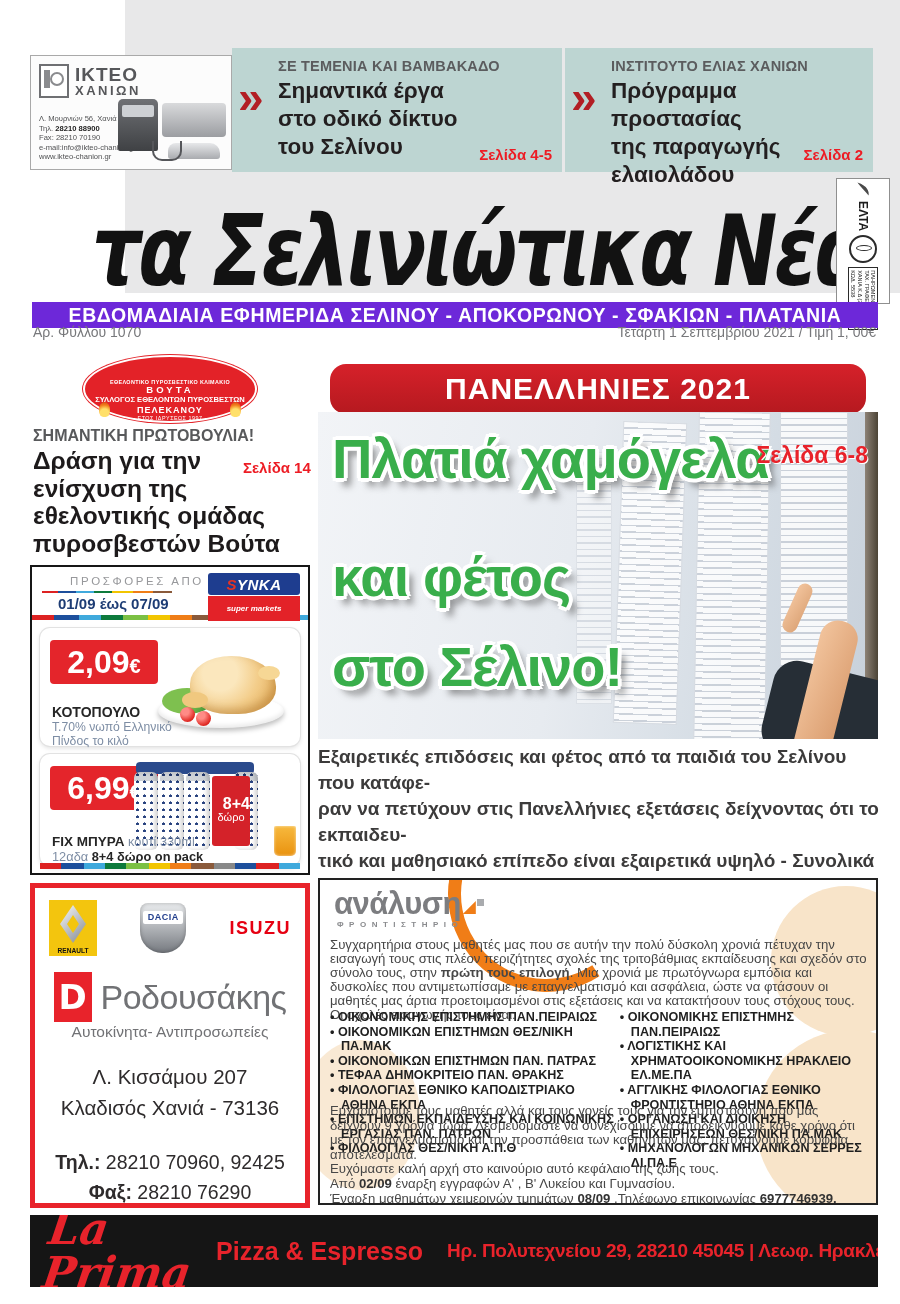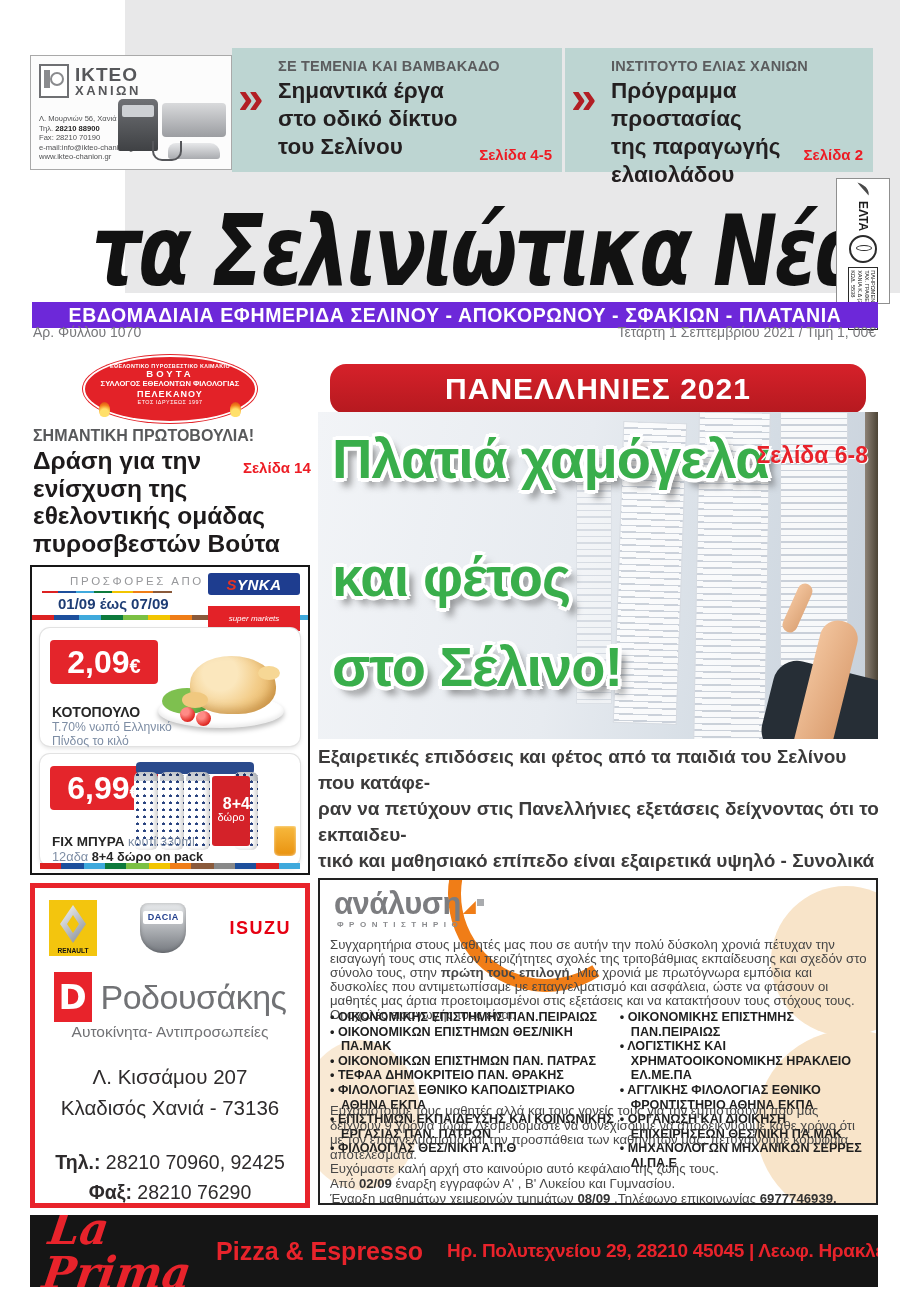--- a/index.html
+++ b/index.html
@@ -42,21 +42,21 @@
   .elta-stamp{width:24px;height:24px;border:2px solid #2b2b2b;border-radius:50%;flex:0 0 auto;position:relative;}
   .elta-stamp:before{content:"";position:absolute;left:8px;top:3px;width:4px;height:14px;border:1.5px solid #2b2b2b;border-radius:50%;}
   .elta-box{border:1px solid #2b2b2b;padding:1px 2px;font-size:5.6px;line-height:6.6px;color:#1d1d1d;white-space:nowrap;}
   .leaf-icon{width:16px;height:16px;flex:0 0 auto;}
   .red-strip{position:absolute;left:32px;top:293px;width:846px;height:26px;background:#6d28d9;display:flex;align-items:center;justify-content:center;margin-top:9px;}
   .red-strip span{color:#fff;font-weight:bold;font-size:19.5px;letter-spacing:.6px;white-space:nowrap;}
   .issue{position:absolute;left:33px;top:324px;font-size:14px;color:#77787b;}
   .dateline{position:absolute;right:24px;top:324px;font-size:14px;color:#77787b;}
   
   .vouta-logo{position:absolute;left:85px;top:357px;width:170px;height:64px;background:#e32228;border-radius:50%;
-      box-shadow:0 0 0 2px #fff,0 0 0 3px #e32228;color:#fff;text-align:center;padding-top:6px;box-sizing:border-box;line-height:1.15;}
+      box-shadow:0 0 0 2px #fff,0 0 0 3px #e32228;color:#fff;text-align:center;padding-top:22px;box-sizing:border-box;line-height:1.15;}
   .vl-arc{font-size:5.4px;font-weight:bold;letter-spacing:.4px;}
   .vl-name{font-size:9.5px;font-weight:bold;letter-spacing:3px;}
   .vl-mid{font-size:7.6px;font-weight:bold;}
   .vl-sub{font-size:9px;font-weight:bold;letter-spacing:1px;}
   .vl-found{font-size:5.4px;letter-spacing:.5px;}
   .flame{position:absolute;bottom:4px;width:11px;height:15px;border-radius:50% 50% 40% 40%;
       background:radial-gradient(circle at 50% 75%,#ffe06a 0 35%,#f2801d 65%,#d43a12 100%);}
   .flame.fl{left:14px;} .flame.fr{right:14px;}
   .vouta-kicker{position:absolute;left:33px;top:427px;font-size:16px;font-weight:bold;color:#58595b;}
   .vouta-head{position:absolute;left:33px;top:447px;font-size:24.5px;font-weight:bold;color:#1d1a1b;line-height:27.5px;}
@@ -65,22 +65,22 @@
   .synka{position:absolute;left:30px;top:565px;width:280px;height:310px;border:2px solid #161616;background:#fff;box-sizing:border-box;}
   .syn-head{position:relative;height:48px;}
   .syn-offers{position:absolute;left:38px;top:8px;font-size:11.5px;letter-spacing:2.6px;color:#97989b;}
   .syn-line{position:absolute;left:10px;top:24px;width:130px;height:2px;
       background:linear-gradient(90deg,#d22 0 12%,#1d4f9c 0 26%,#3fa9dc 0 40%,#0d7a3c 0 54%,#f2c500 0 70%,#ef7d17 0 85%,#8a5a3b 0 100%);}
   .syn-range{position:absolute;left:26px;top:28px;font-size:15px;font-weight:bold;color:#1d3c74;}
   .syn-logo{position:absolute;right:8px;top:6px;width:92px;}
   .syn-blue{background:#1e3d8f;border-radius:3px;height:22px;display:flex;align-items:center;justify-content:center;
       color:#fff;font-weight:bold;font-style:italic;font-size:15px;letter-spacing:.5px;}
   .syn-blue .s{color:#e63323;}
-  .syn-red{background:#e32228;height:25px;margin-top:11px;display:flex;align-items:center;justify-content:center;
-      color:#fff;font-style:italic;font-size:8px;}
+  .syn-red{background:#e32228;height:25px;margin-top:1px;display:flex;align-items:center;justify-content:center;
+      color:#fff;font-style:italic;font-size:8px;font-weight:bold;}
   .syn-strip{height:5px;margin:0 0;background:linear-gradient(90deg,#d22 0 8%,#1d4f9c 0 17%,#3fa9dc 0 25%,#0d7a3c 0 33%,#7bc043 0 42%,#f2c500 0 50%,#ef7d17 0 58%,#8a5a3b 0 67%,#888 0 75%,#1d4f9c 0 83%,#d22 0 92%,#3fa9dc 0 100%);}
   .card{position:relative;margin:8px;height:118px;border-radius:10px;background:#fff;
       box-shadow:0 0 0 1px #e2e2e2,0 2px 5px rgba(0,0,0,.14);}
   .c2{height:112px;}
   .price{position:absolute;left:10px;top:12px;width:108px;height:44px;background:#e4252b;border-radius:4px;
       color:#fff;font-weight:bold;font-size:32px;display:flex;align-items:center;justify-content:center;line-height:1;}
   .price .cur{font-size:20px;margin-top:8px;}
   .pname{position:absolute;left:12px;font-size:14px;font-weight:bold;color:#262626;}
   .p1n{top:76px;}
   .pdesc{position:absolute;left:12px;font-size:12.2px;color:#7d8da4;line-height:13.5px;}
@@ -263,21 +263,21 @@
 
   <div class="red-strip">
     <span>ΕΒΔΟΜΑΔΙΑΙΑ ΕΦΗΜΕΡΙΔΑ ΣΕΛΙΝΟΥ - ΑΠΟΚΟΡΩΝΟΥ - ΣΦΑΚΙΩΝ - ΠΛΑΤΑΝΙΑ</span>
   </div>
   <div class="issue">Αρ. Φύλλου 1070</div>
   <div class="dateline">Τετάρτη 1 Σεπτεμβρίου 2021 / Τιμή 1, 00€</div>
 
   <div class="vouta-logo">
     <div class="vl-arc">ΕΘΕΛΟΝΤΙΚΟ ΠΥΡΟΣΒΕΣΤΙΚΟ ΚΛΙΜΑΚΙΟ</div>
     <div class="vl-name">ΒΟΥΤΑ</div>
-    <div class="vl-mid">ΣΥΛΛΟΓΟΣ ΕΘΕΛΟΝΤΩΝ ΦΙΛΟΛΟΓΙΑΣ</div>
+    <div class="vl-mid">ΣΥΛΛΟΓΟΣ ΕΘΕΛΟΝΤΩΝ ΠΥΡΟΣΒΕΣΤΩΝ</div>
     <div class="vl-sub">ΠΕΛΕΚΑΝΟΥ</div>
     <div class="vl-found">ΕΤΟΣ ΙΔΡΥΣΕΩΣ 1997</div>
     <div class="flame fl"></div>
     <div class="flame fr"></div>
   </div>
   <div class="vouta-kicker">ΣΗΜΑΝΤΙΚΗ ΠΡΩΤΟΒΟΥΛΙΑ!</div>
   <div class="vouta-head">
     <div>Δράση για την</div>
     <div>ενίσχυση της</div>
     <div>εθελοντικής ομάδας</div>

